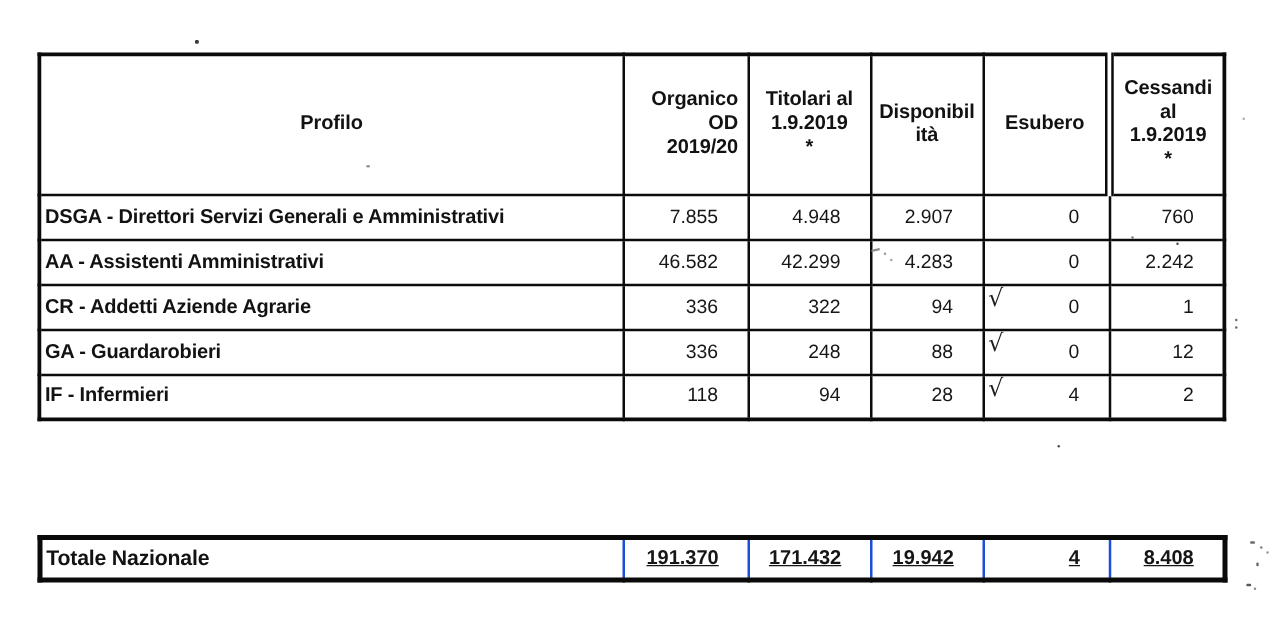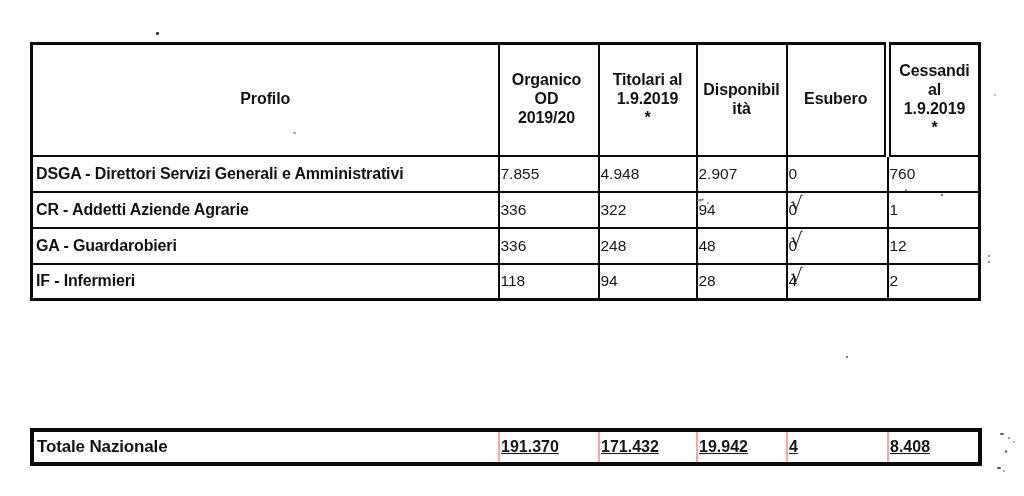--- a/index.html
+++ b/index.html
@@ -17,47 +17,47 @@
   }
   .main-table th,.main-table td{
     border:2px solid #0b0b0b;overflow:hidden;
   }
   .main-table thead tr{height:112px;}
   .main-table th{
     font-weight:bold;font-size:16px;line-height:1.18;
     white-space:pre-line;vertical-align:middle;text-align:center;
     letter-spacing:-0.1px;padding:0 3px;
   }
-  th.h-org{text-align:center;padding-right:7px;}
+  th.h-org{text-align:right;padding-right:7px;}
   th.h-ces{border-left:7px double #0b0b0b;}
   .main-table tbody tr{height:36px;}
   td.prof{
     font-weight:bold;font-size:16px;letter-spacing:-0.15px;
     text-align:left;padding:0 2px 0 3px;white-space:nowrap;
   }
   td.num{
-    padding-right:23px;font-size:15.5px;font-weight:400;
+    text-align:right;padding-right:23px;font-size:15.5px;font-weight:400;
     white-space:nowrap;color:#161616;
   }
   td.esu{position:relative;}
   .check{
     position:absolute;left:3px;top:1px;
     font-family:"DejaVu Sans", sans-serif;font-size:19px;font-weight:400;
     color:#1c1c1c;line-height:1;
   }
   .main-table tbody tr:nth-child(6) .check{transform:rotate(4deg);top:2px;}
   .main-table tbody tr:nth-child(7) .check{transform:rotate(12deg);top:2px;}
   .main-table tbody tr:nth-child(8) .check{font-size:23px;top:0px;left:4px;}
 
   
   .total-table{
     position:absolute;left:30px;top:428px;width:948px;
     border:4px solid #0a0a0a;
   }
-  .total-table td{border:2px solid #fca5a5;height:28px;overflow:hidden;}
+  .total-table td{border:2px solid #1d4ed8;height:28px;overflow:hidden;}
   .total-table td.prof{font-size:17px;}
   .total-table td.num{font-weight:bold;font-size:16px;text-decoration:underline;}
 
   
   .speck{position:absolute;background:#555;border-radius:1px;}
 </style>
 </head>
 <body>
 
 <div class="page">
@@ -92,32 +92,40 @@
     <tbody>
       <tr>
         <td class="prof">DSGA - Direttori Servizi Generali e Amministrativi</td>
         <td class="num">7.855</td>
         <td class="num">4.948</td>
         <td class="num">2.907</td>
         <td class="num">0</td>
         <td class="num">760</td>
       </tr>
       <tr>
+        <td class="prof">AA - Assistenti Amministrativi</td>
+        <td class="num">46.582</td>
+        <td class="num">42.299</td>
+        <td class="num">4.283</td>
+        <td class="num">0</td>
+        <td class="num">2.242</td>
+      </tr>
+      <tr>
         <td class="prof">CR - Addetti Aziende Agrarie</td>
         <td class="num">336</td>
         <td class="num">322</td>
         <td class="num">94</td>
         <td class="num esu"><span class="check">√</span><span>0</span></td>
         <td class="num">1</td>
       </tr>
       <tr>
         <td class="prof">GA - Guardarobieri</td>
         <td class="num">336</td>
         <td class="num">248</td>
-        <td class="num">48</td>
+        <td class="num">88</td>
         <td class="num esu"><span class="check">√</span><span>0</span></td>
         <td class="num">12</td>
       </tr>
       <tr>
         <td class="prof">IF - Infermieri</td>
         <td class="num">118</td>
         <td class="num">94</td>
         <td class="num">28</td>
         <td class="num esu"><span class="check">√</span><span>4</span></td>
         <td class="num">2</td>

